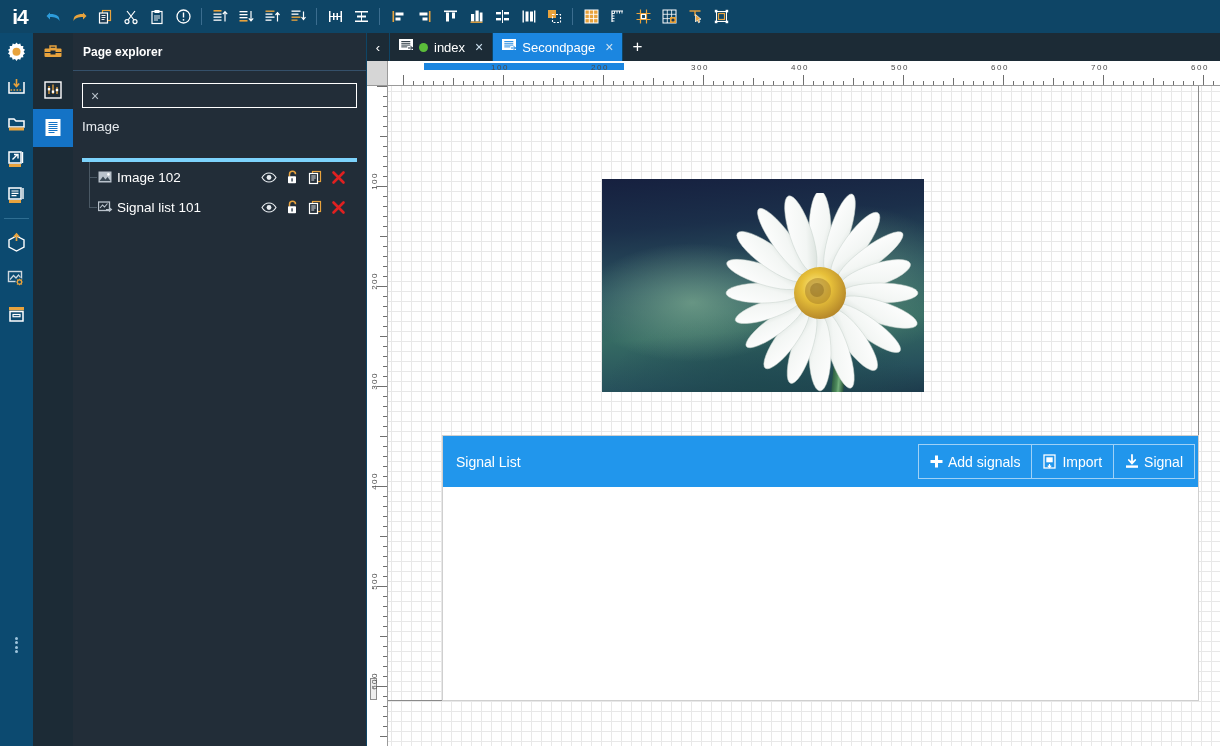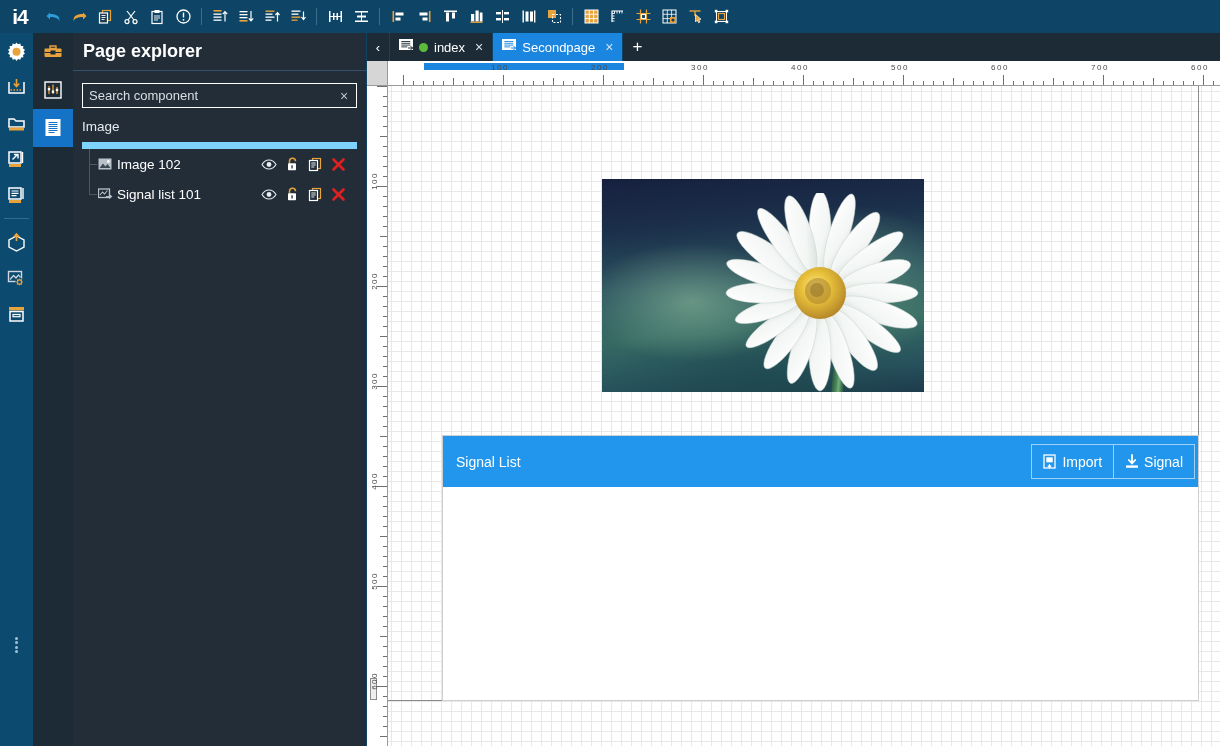--- a/index.html
+++ b/index.html
@@ -64,21 +64,21 @@
   
   #explorer {
     position:absolute; left:73px; top:33px; width:294px; height:713px;
     background:#222d38;
     border-right:1px solid #0e4566;
   }
   #explorer-header {
     height:38px; display:flex; align-items:center;
     padding-left:10px; border-bottom:1px solid #35506a;
   }
-  #explorer-title { color:#ffffff; font-size:18px; font-weight:bold; }
+  #explorer-title { color:#ffffff; font-size:12px; font-weight:bold; }
   #explorer-body { padding:12px 9px 0 9px; }
 
   #search-row {
     position:relative; height:25px;
     border:1px solid #ffffff; background:#222d38;
     display:flex; align-items:center;
   }
   #search-input {
     flex:1; background:transparent; border:none; outline:none;
     color:#d8dee4; font-size:13px; padding-left:6px;
@@ -90,21 +90,21 @@
     cursor:pointer; line-height:1;
   }
 
   #comp-row {
     margin-top:7px; display:flex; align-items:center; gap:6px;
   }
   #comp-count { color:#4eb3c8; font-size:12.5px; }
 
   #page-label { color:#e6eaee; font-size:13.5px; margin-top:11px; }
 
-  #tree { margin-top:8px; border-top:7px solid #7dd3fc; }
+  #tree { margin-top:24px; border-top:4px solid #7dd3fc; }
   .tree-row {
     position:relative; height:30px;
     display:flex; align-items:center; padding-left:16px;
   }
   .tree-row:before {
     content:""; position:absolute; left:7px; top:0; width:1px; height:100%;
     background:#4a5864;
   }
   .tree-row:last-child:before { height:15px; }
   .tree-row:after {
@@ -537,21 +537,20 @@
   </div>
 </div>
 
 <div id="explorer">
   <div id="explorer-header">
     <div id="explorer-title">Page explorer</div>
   </div>
   <div id="explorer-body">
 
     <div id="search-row">
-      <input id="search-input" type="text" placeholder="Search component" style="">
       <div id="search-clear">×</div>
     </div>
 
 
     <div id="page-label">Image</div>
 
     <div id="tree">
 
       <div class="tree-row">
         <span class="tree-ico">
@@ -925,20 +924,28 @@
           <circle cx="-3" cy="-3" r="7" fill="#8d6c22" opacity="0.5"></circle>
         </g>
       </svg>
     </div>
 
     <div id="sig-comp">
       <div id="sig-header">
         <div id="sig-title">Signal List</div>
         <div id="sig-btns">
 
+          <div class="sig-btn">
+            <span>
+              <svg width="13" height="13" viewBox="0 0 13 13">
+                <path d="M5 0.5h3v4.5h4.5v3H8V12.5H5V8H0.5V5H5Z" fill="#ffffff"></path>
+              </svg>
+            </span>
+            <span>Add signals</span>
+          </div>
 
 
           <div class="sig-btn">
             <span>
               <svg width="14" height="15" viewBox="0 0 14 15">
                 <rect x="1" y="1" width="11" height="13" fill="none" stroke="#ffffff" stroke-width="1.3"></rect>
                 <rect x="3.3" y="3.3" width="6.4" height="5" fill="#ffffff"></rect>
                 <path d="M6.5 10v3.2M4.8 11.6 6.5 13.4 8.2 11.6" stroke="#ffffff" stroke-width="1.2" fill="none"></path>
               </svg>
             </span>

